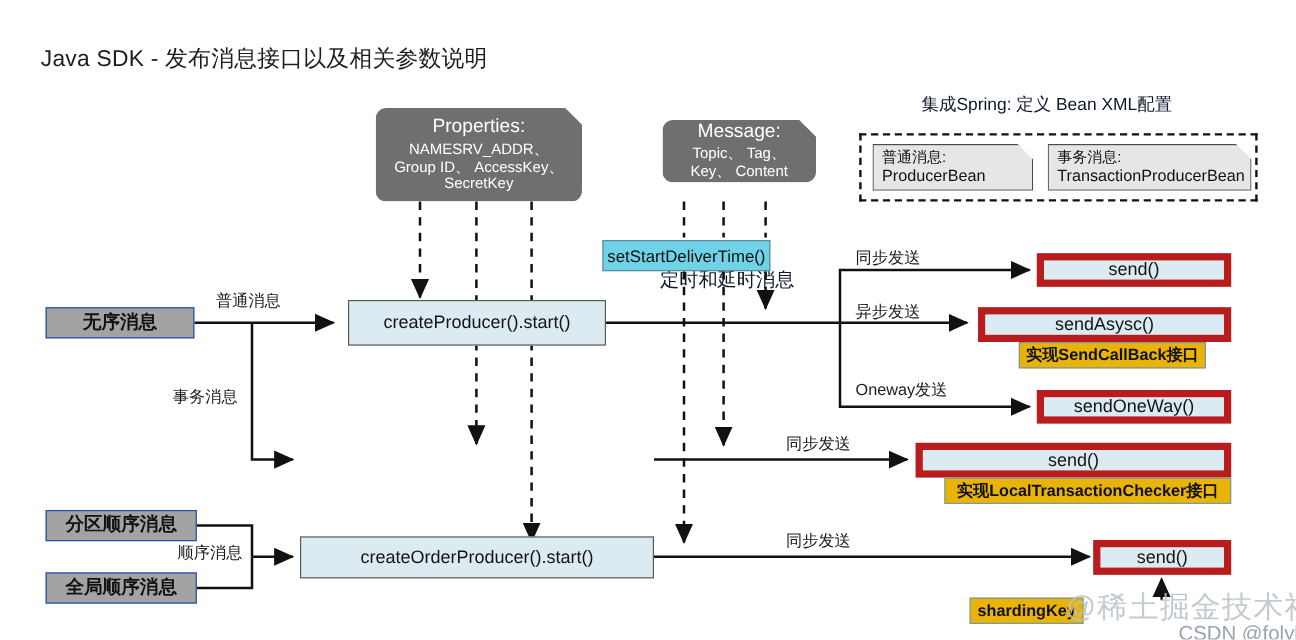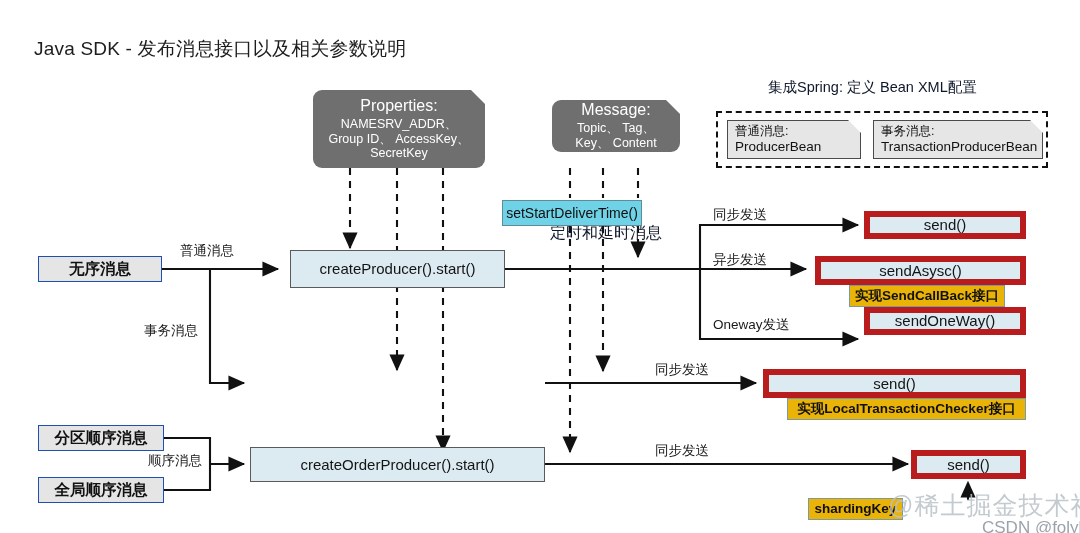--- a/index.html
+++ b/index.html
@@ -50,21 +50,21 @@
     padding: 4px 8px;
   }
   .dark-box .hd { font-size: 16px; margin-bottom: 1px; }
   .dark-box .ln { font-size: 12.5px; white-space: nowrap; }
   .dark-box.clip {
     border-radius: 9px;
     clip-path: polygon(0 0, calc(100% - 14px) 0, 100% 14px, 100% 100%, 0 100%);
   }
   
   .cyan-box {
-    background: #e5e5e5;
+    background: #a3a3a3;
     border: 1px solid #1f4fb0;
     color: #111111;
     font-size: 15.5px;
     font-weight: bold;
   }
   
   .proc-box {
     background: #dcebf2;
     border: 1px solid #5a5a5a;
     font-size: 15px;
@@ -225,21 +225,21 @@
   <div class="node proc-box" style="left:250px; top:447px; width:295px; height:35px;">createOrderProducer().start()</div>
 
   <div class="caption" style="left:550px; top:175px; font-size:16px;margin-top:48px;">定时和延时消息</div>
   <div class="node cyanlite-box" style="left:502px; top:200px; width:140px; height:26px;">setStartDeliverTime()</div>
 
   <div class="node proc-box thin" style="left:864px; top:211px; width:162px; height:28px;">send()</div>
 
   <div class="node proc-box thin" style="left:815px; top:256px; width:211px; height:29px;">sendAsysc()</div>
   <div class="node subcyan-box" style="left:849px; top:285px; width:156px; height:22px;">实现SendCallBack接口</div>
 
-  <div class="node proc-box thin" style="left:864px; top:307px; width:162px; height:28px;">sendOneWay()</div>
+  <div class="node proc-box thin" style="left:864px; top:325px; width:162px; height:28px;">sendOneWay()</div>
 
   <div class="node proc-box thin" style="left:763px; top:369px; width:263px; height:29px;">send()</div>
   <div class="node subcyan-box" style="left:787px; top:398px; width:239px; height:22px;">实现LocalTransactionChecker接口</div>
 
   <div class="node proc-box thin" style="left:911px; top:450px; width:115px; height:29px;">send()</div>
   <div class="node subcyan-box" style="left:808px; top:498px; width:95px; height:22px;">shardingKey</div>
 
   <div class="edge-label" style="left:180px; top:242px;">普通消息</div>
   <div class="edge-label" style="left:144px; top:322px;">事务消息</div>
   <div class="edge-label" style="left:148px; top:452px;">顺序消息</div>

